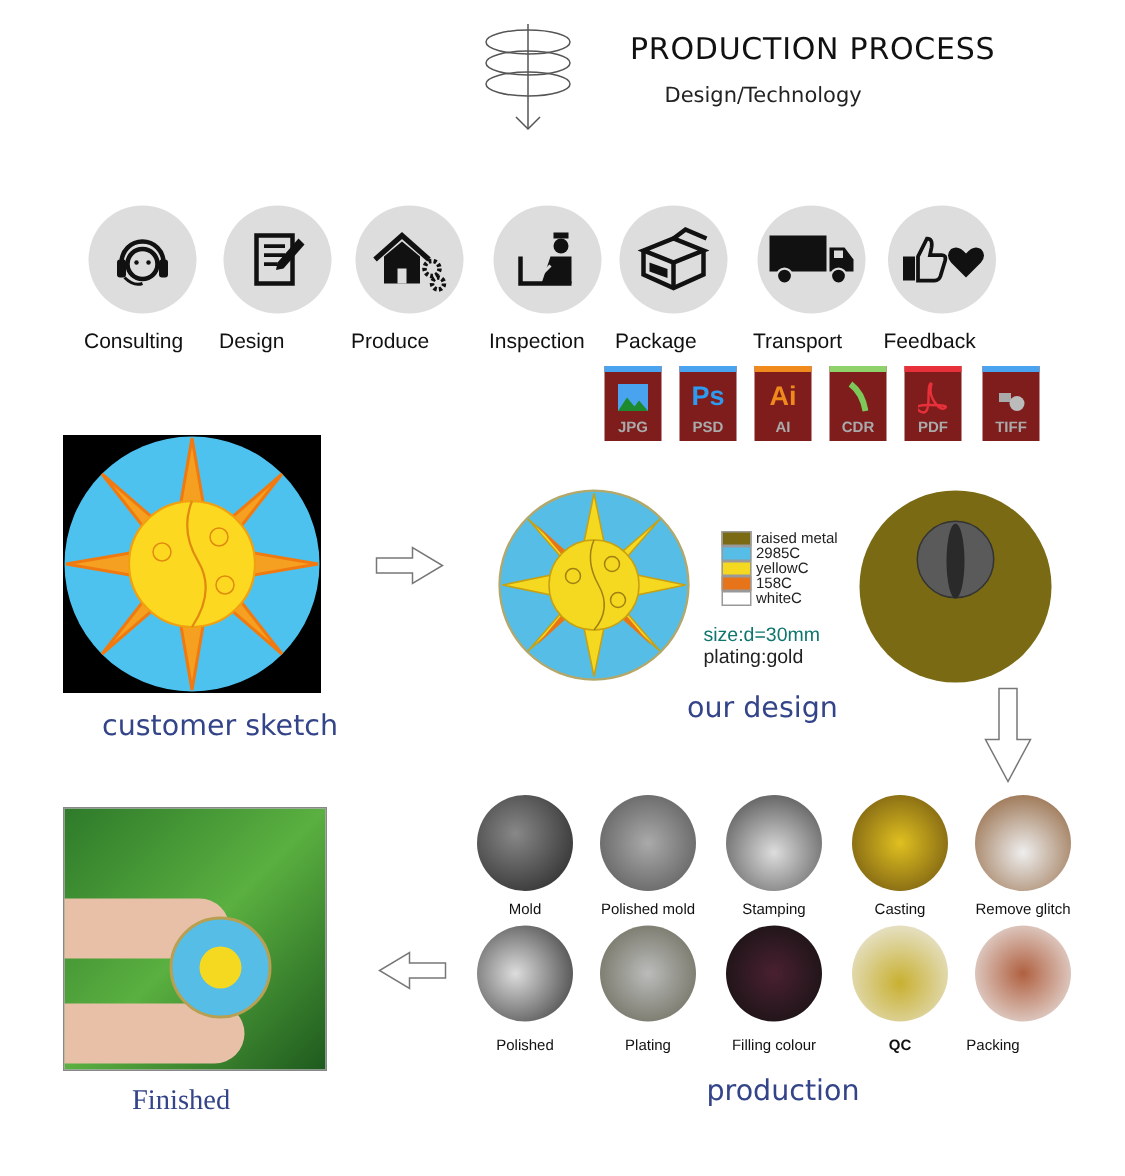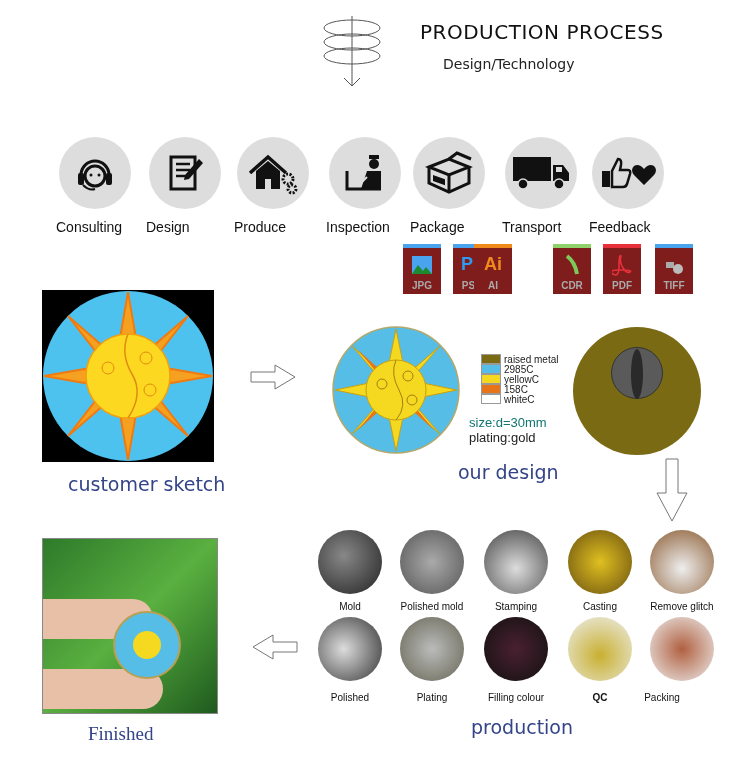--- a/index.html
+++ b/index.html
@@ -125,21 +125,21 @@
   <svg class="abs" style="left:9px;top:8px" width="20" height="18" viewBox="0 0 20 18">
       <rect width="20" height="18" fill="#4aa3ee"></rect>
       <path d="M0 18l6-9 5 6 3-4 6 7z" fill="#1e8a2e"></path>
     </svg>
   <div class="ext">JPG</div>
 </div>
 <div class="file" style="left:453px;top:244px;border-top-color:#4aa3ee;">
   <div class="big" style="color:#2f9bf0">Ps</div>
   <div class="ext">PSD</div>
 </div>
-<div class="file" style="left:474px;top:244px;border-top-color:#f08a1c;">
+<div class="file" style="left:503px;top:244px;border-top-color:#f08a1c;">
   <div class="big" style="color:#f08a1c">Ai</div>
   <div class="ext">AI</div>
 </div>
 <div class="file" style="left:553px;top:244px;border-top-color:#8fd16a;">
   <svg class="abs" style="left:12px;top:6px" width="14" height="22" viewBox="0 0 14 22">
       <path d="M2 2q8 6 10 18" fill="none" stroke="#7cc95a" stroke-width="4"></path>
     </svg>
   <div class="ext">CDR</div>
 </div>
 <div class="file" style="left:603px;top:244px;border-top-color:#e8303a;">

